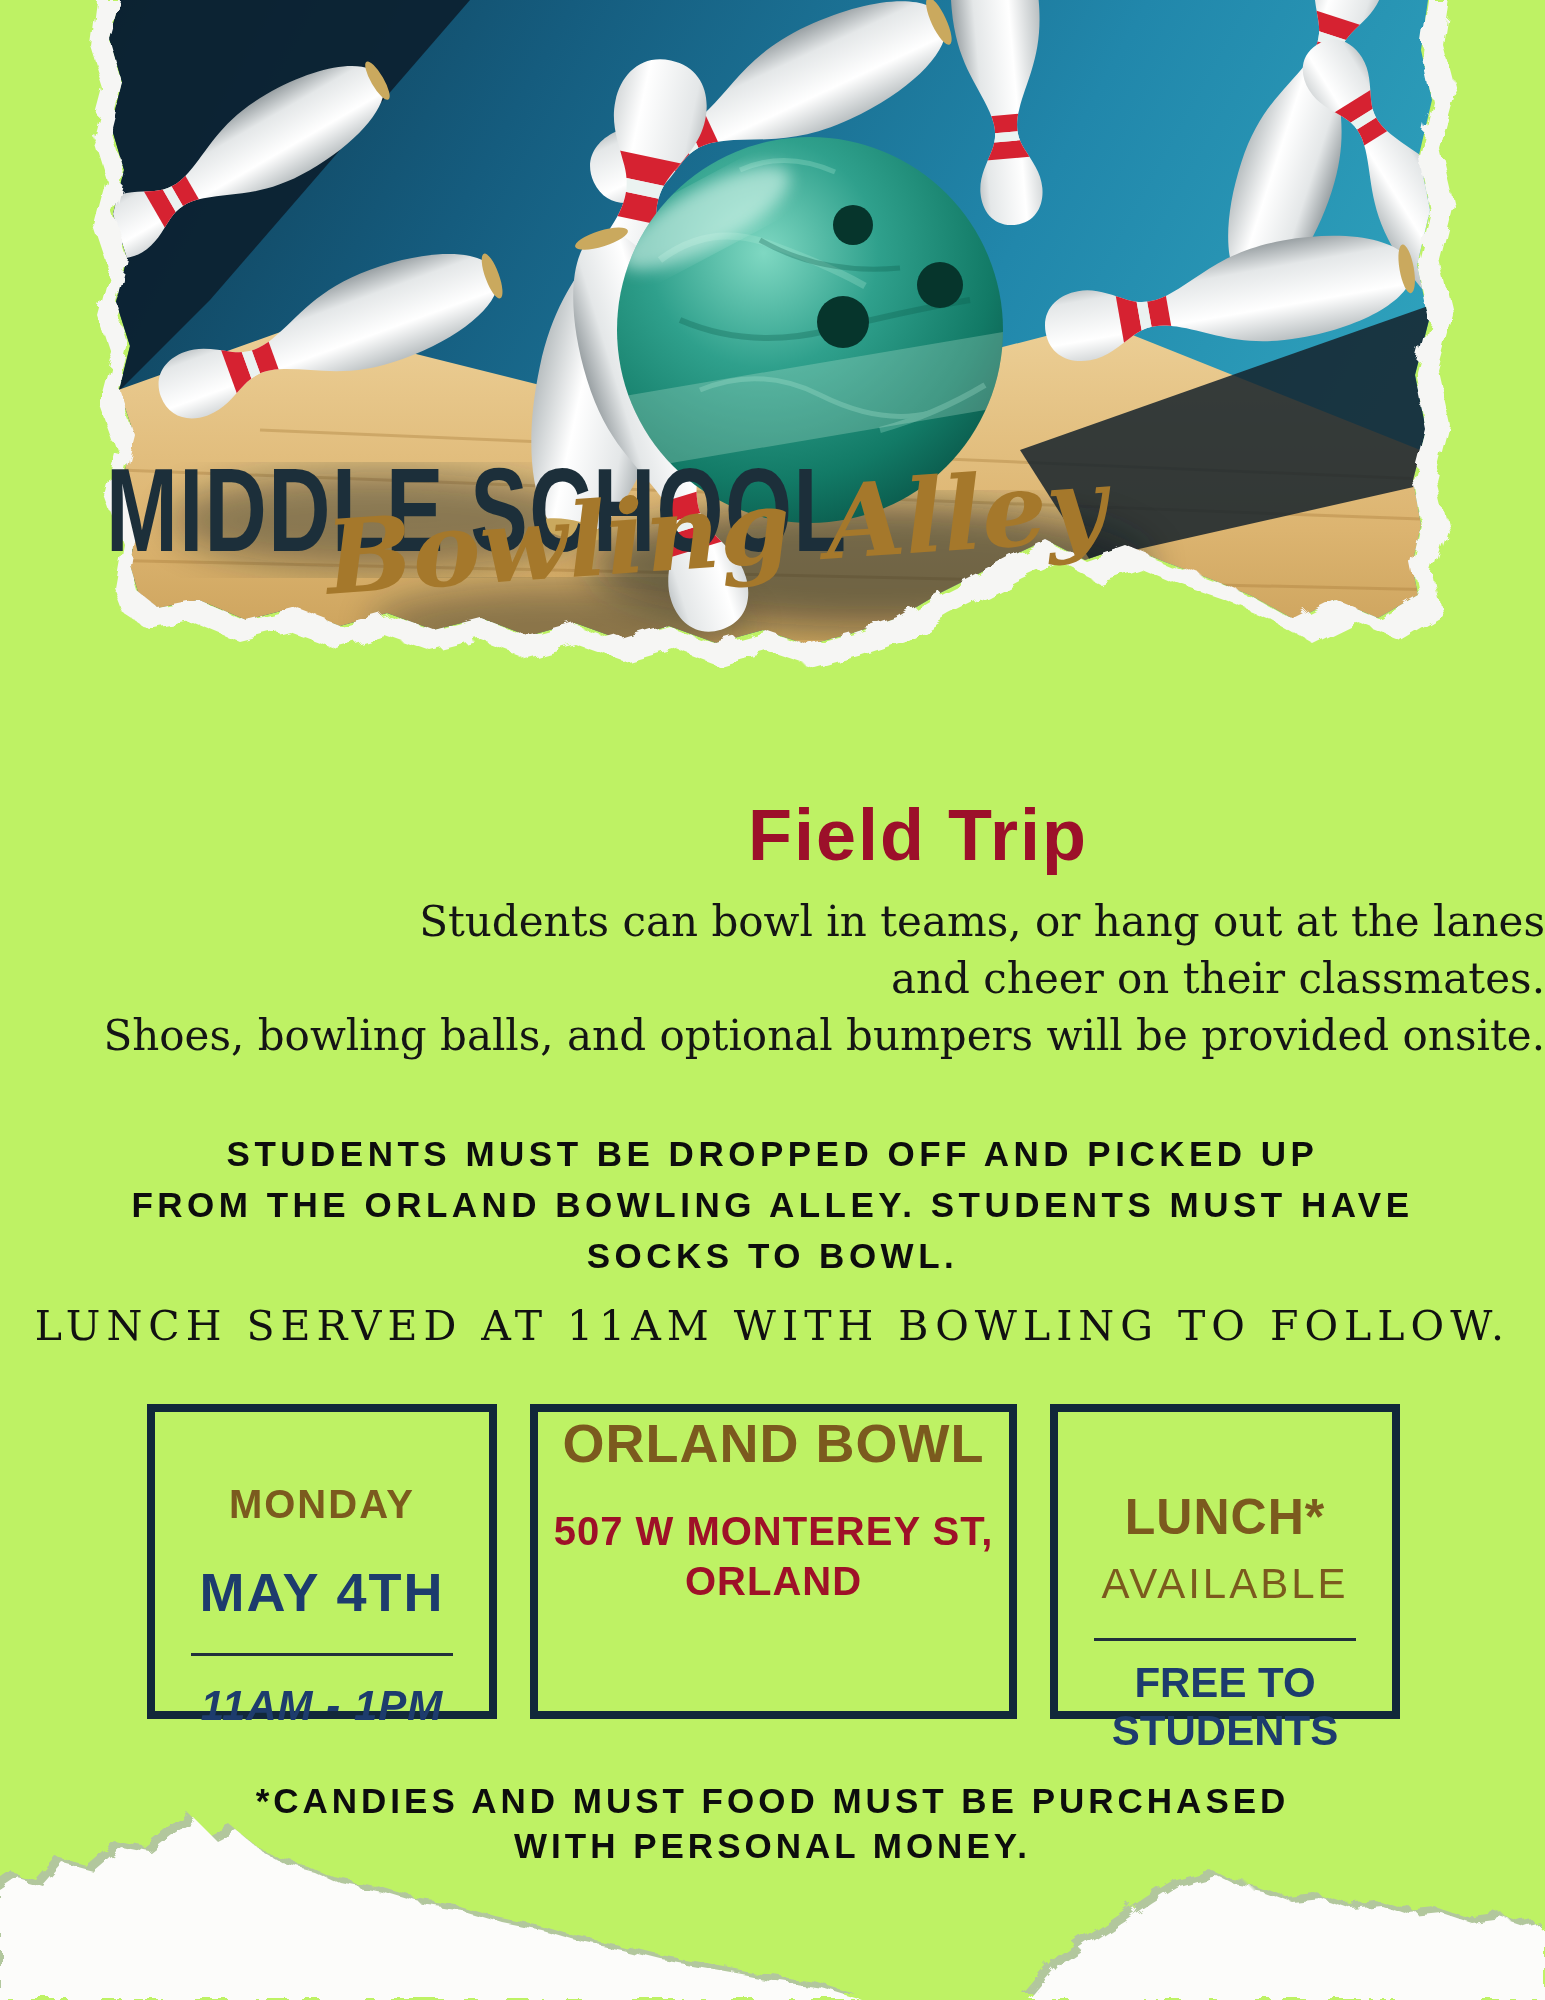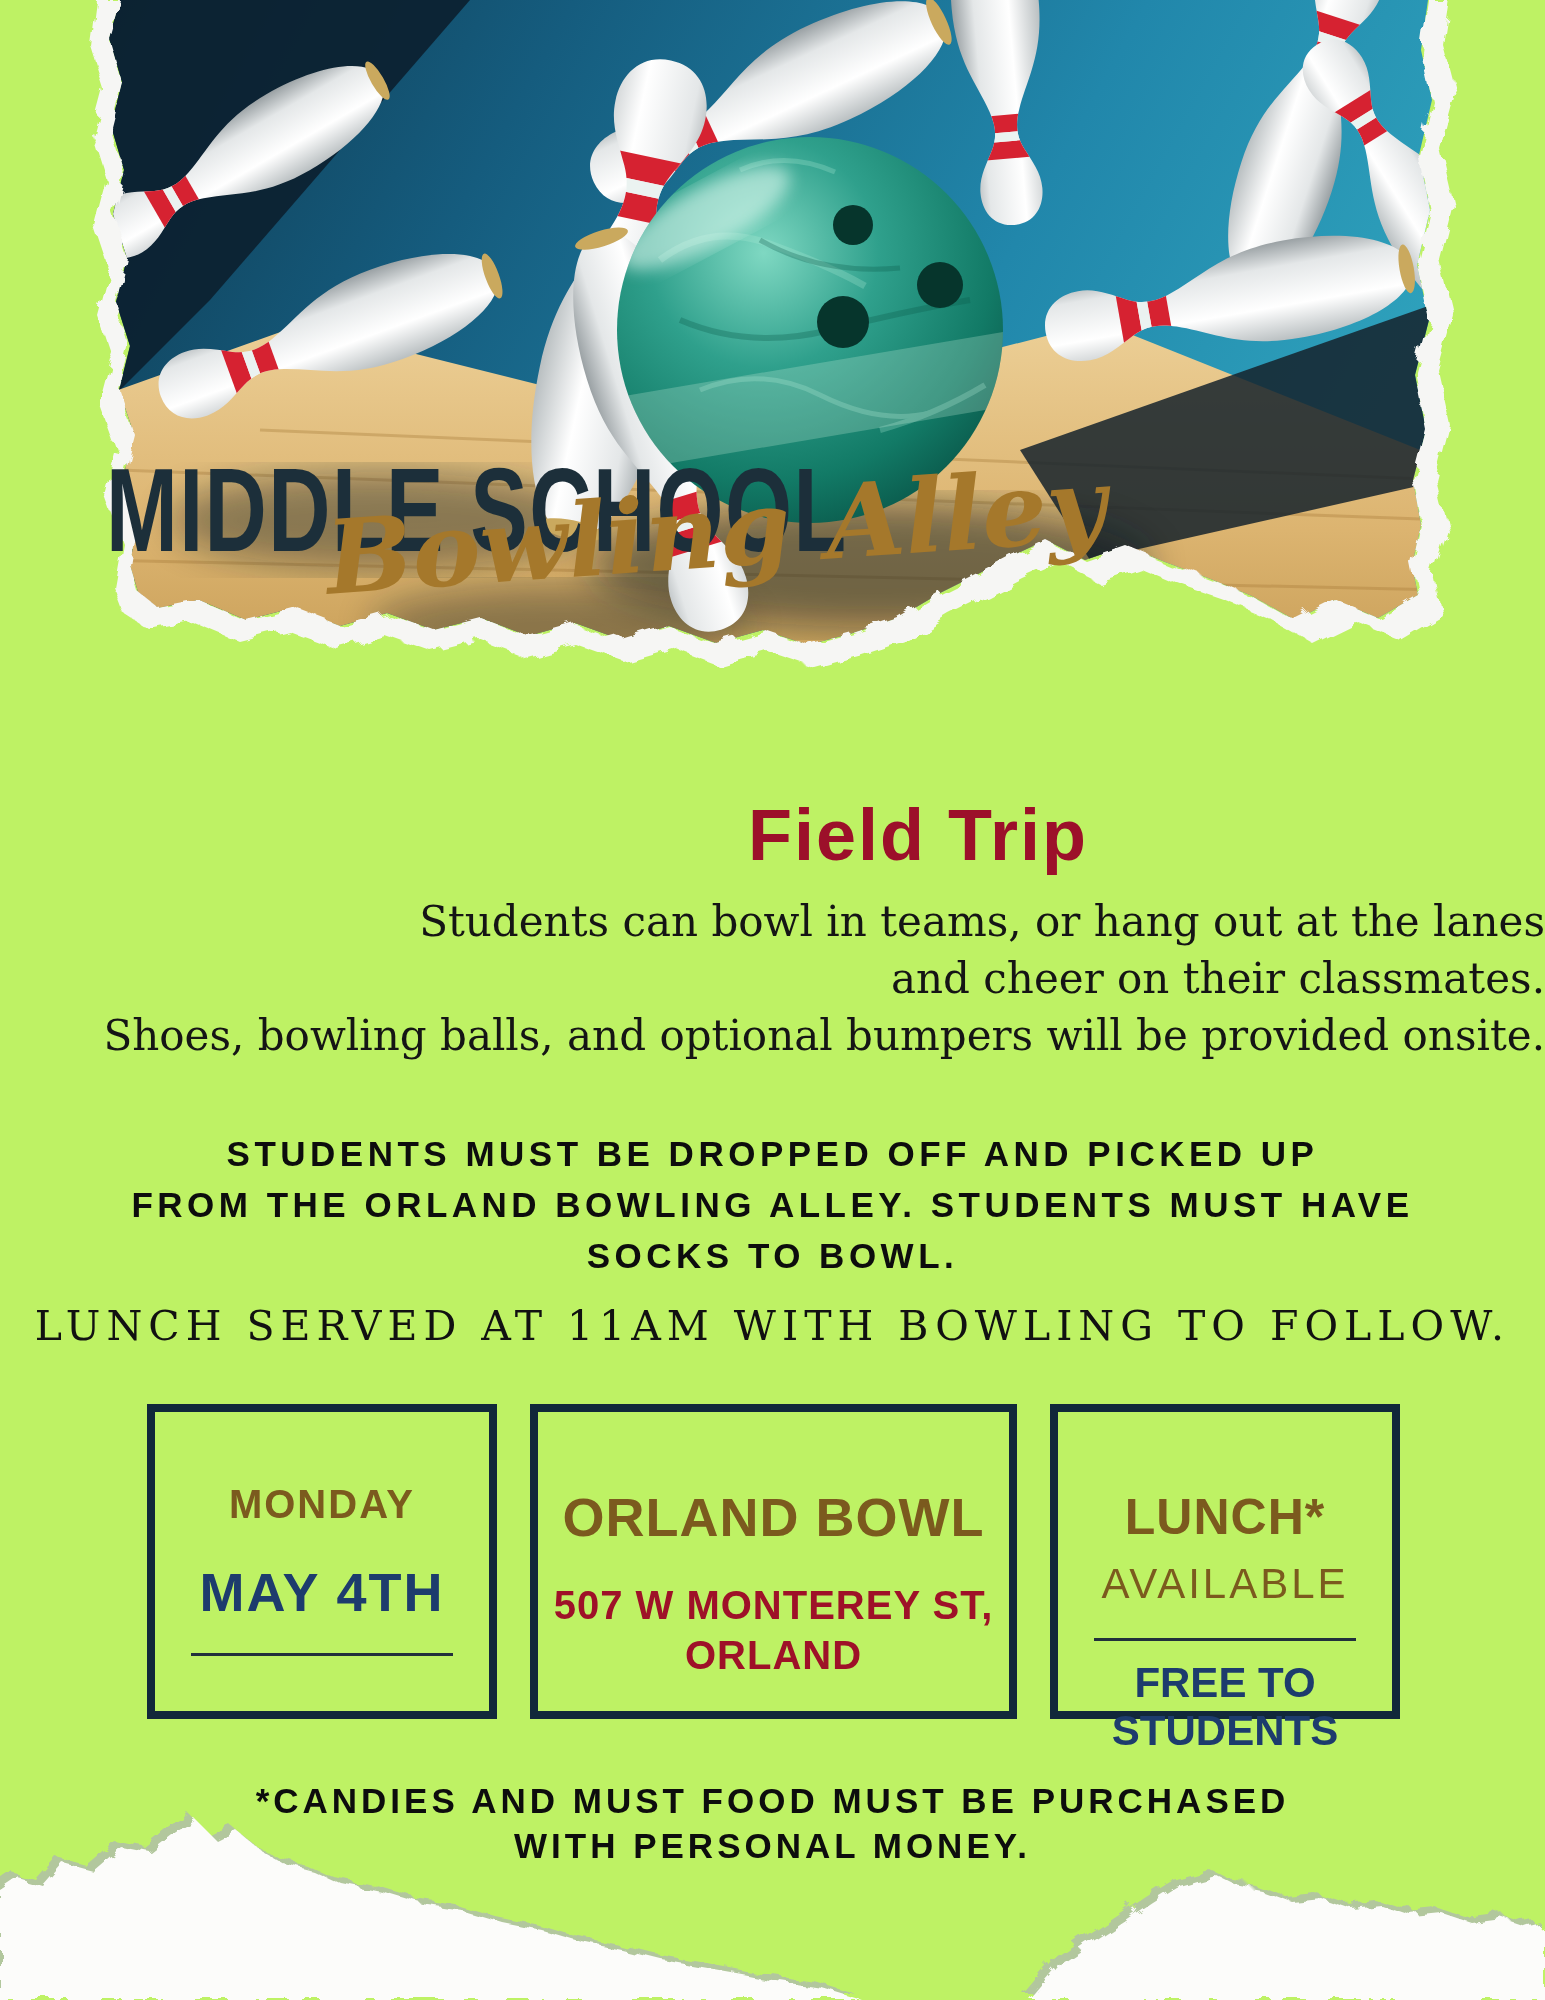--- a/index.html
+++ b/index.html
@@ -26,21 +26,21 @@
   .card-when{left:147px;width:334px;}
   .card-where{left:530px;width:471px;}
   .card-lunch{left:1050px;width:334px;}
   .gold{color:#7b5a1e;}
   .navy{color:#1d3c6d;}
   .red{color:#9e1128;}
   .card-day{padding-top:70px;font:700 40px "Liberation Sans",sans-serif;letter-spacing:2px;}
   .card-date{margin-top:34px;font:700 54px "Liberation Sans",sans-serif;letter-spacing:2px;}
   .card-divider{width:262px;height:0;border-top:3px solid #22313c;margin:30px auto 0;}
   .card-time{margin-top:26px;font:italic 700 42px "Liberation Sans",sans-serif;letter-spacing:1px;}
-  .card-place{padding-top:74px;font:700 54px "Liberation Sans",sans-serif;letter-spacing:1px;}
+  .card-place{font:700 54px "Liberation Sans",sans-serif;letter-spacing:1px;}
   .card-address{margin-top:32px;font:700 40px "Liberation Sans",sans-serif;line-height:50px;letter-spacing:1px;}
   .card-lunch-title{padding-top:76px;font:700 50px "Liberation Sans",sans-serif;letter-spacing:1px;}
   .card-lunch-sub{margin-top:14px;font:400 42px "Liberation Sans",sans-serif;letter-spacing:3px;}
   .card-lunch-note{margin-top:18px;font:700 42px "Liberation Sans",sans-serif;line-height:48px;}
   .footnote{position:absolute;left:0;right:0;top:1778px;z-index:2;text-align:center;
     font:700 35px "Liberation Sans",sans-serif;color:#0d0d0d;letter-spacing:4px;line-height:45px;}
   .bottom-tear{position:absolute;left:0;bottom:0;z-index:5;}
 </style>
 </head>
 <body>
@@ -197,20 +197,21 @@
     <div>STUDENTS MUST BE DROPPED OFF AND PICKED UP</div>
     <div>FROM THE ORLAND BOWLING ALLEY. STUDENTS MUST HAVE</div>
     <div>SOCKS TO BOWL.</div>
   </div>
   <div class="lunch-line">LUNCH SERVED AT 11AM WITH BOWLING TO FOLLOW.</div>
 
   <div class="card card-when">
     <div class="card-day gold">MONDAY</div>
     <div class="card-date navy">MAY 4TH</div>
     <div class="card-divider"></div>
+    <div class="card-time navy">11AM - 1PM</div>
   </div>
 
   <div class="card card-where">
     <div class="card-place gold">ORLAND BOWL</div>
     <div class="card-address red">
       <div>507 W MONTEREY ST,</div>
       <div>ORLAND</div>
     </div>
   </div>
 

